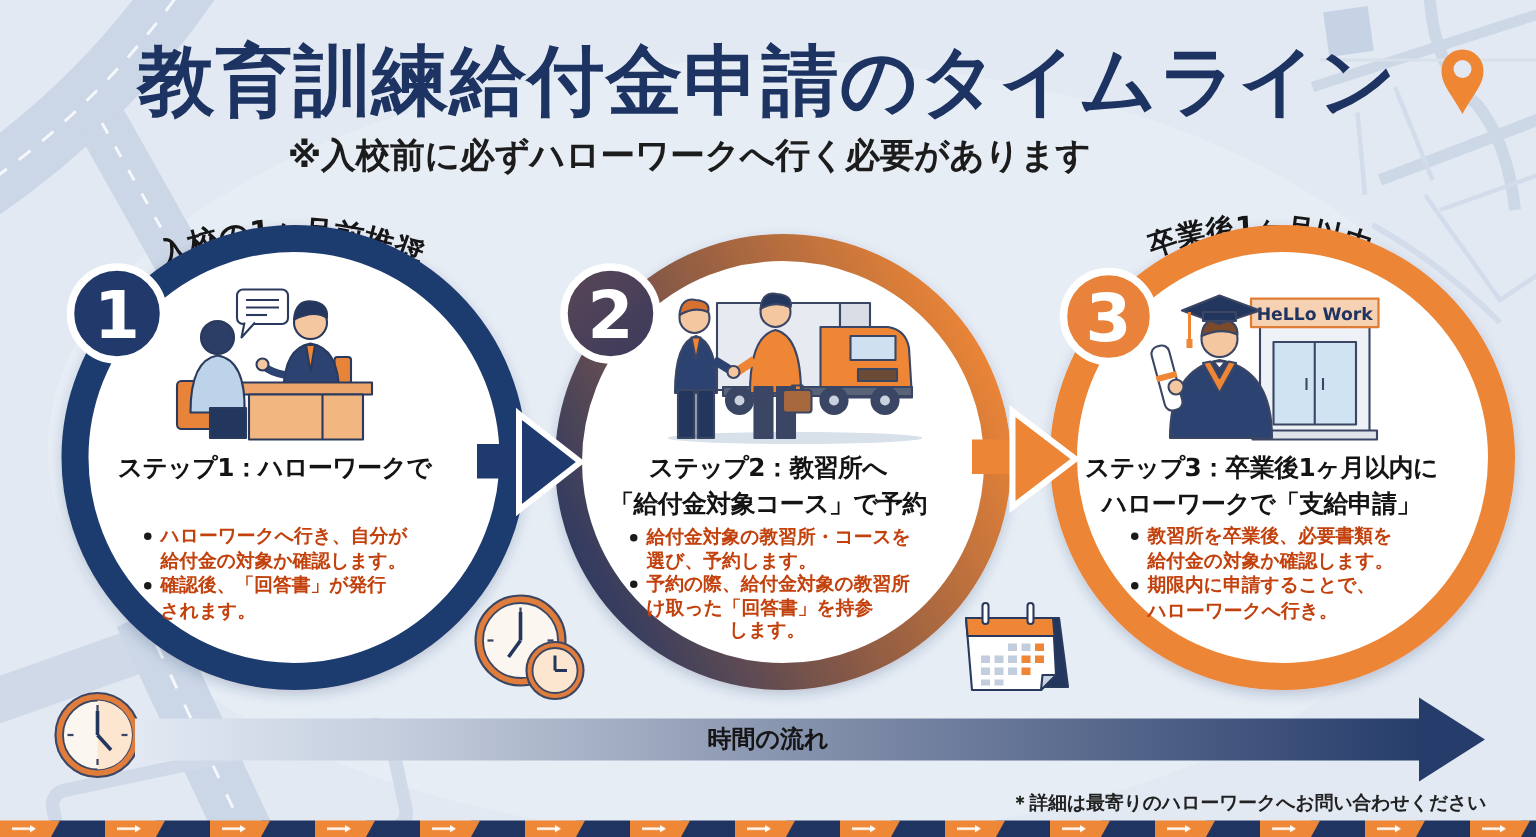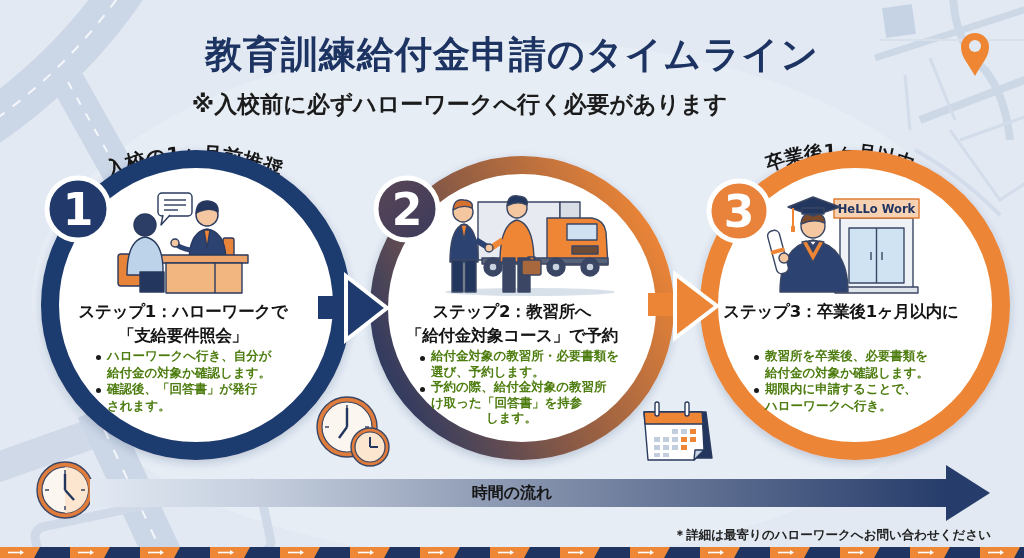--- a/index.html
+++ b/index.html
@@ -7,39 +7,39 @@
     width: 1024px; height: 558px; overflow: hidden; position: relative;
     background: #e2e9f3;
     font-family: "DejaVu Sans", "Liberation Sans", sans-serif;
     color: #1a1a1a;
   }
   .layer { position: absolute; left: 0; top: 0; width: 1024px; height: 558px; }
   svg text { font-family: "DejaVu Sans", "Liberation Sans", sans-serif; }
 
   .title {
     position: absolute; left: 0; top: 30px; width: 1024px;
-    text-align: center; font-size: 37px; line-height: 50px; font-weight: bold;
+    text-align: center; font-size: 51px; line-height: 50px; font-weight: bold;
     color: #1d3362; letter-spacing: 1px;
   }
   .subtitle {
     position: absolute; left: 0; top: 90px; width: 919px;
     text-align: center; font-size: 23px; line-height: 28px; font-weight: bold;
     color: #1c1c1c;
   }
 
   .step-heading {
     position: absolute; top: 300px; width: 250px;
     text-align: center; font-size: 16.5px; line-height: 24px; font-weight: bold;
     color: #141414; letter-spacing: -0.3px;
   }
   .step-heading span { display: block; white-space: nowrap; }
 
   .step-bullets {
     position: absolute; top: 349px;
-    font-size: 12.5px; line-height: 16.5px; font-weight: bold; color: #4d7c0f; font-family: Liberation Mono, monospace;
+    font-size: 12.5px; line-height: 16.5px; font-weight: bold; color: #c2410c;
   }
   .bullet { position: relative; padding-left: 11px; }
   .bullet::before {
     content: ""; position: absolute; left: 0; top: 6px;
     width: 5px; height: 5px; border-radius: 50%; background: #1a1a1a;
   }
   .bullet span { display: block; white-space: nowrap; }
   .bullet span.center-line { padding-left: 55px; }
 
   .time-label {
@@ -301,51 +301,51 @@
   </g>
 
   <rect x="0" y="547" width="1024" height="11" fill="url(#stripe)"></rect>
 </svg>
 
 <div class="title">教育訓練給付金申請のタイムライン</div>
 <div class="subtitle">※入校前に必ずハローワークへ行く必要があります</div>
 
 <div class="step-heading" style="left:58px;">
   <span>ステップ1：ハローワークで</span>
-  <span>「支給要件照会」</span>
 </div>
 <div class="step-bullets" style="left:96px; top:349px;">
   <div class="bullet">
     <span>ハローワークへ行き、自分が</span>
     <span>給付金の対象か確認します。</span>
   </div>
   <div class="bullet">
     <span>確認後、「回答書」が発行</span>
     <span>されます。</span>
   </div>
 </div>
 
 <div class="step-heading" style="left:387px;">
   <span>ステップ2：教習所へ</span>
   <span>「給付金対象コース」で予約</span>
 </div>
 <div class="step-bullets" style="left:420px; top:350px; line-height:15.5px;">
   <div class="bullet">
-    <span>給付金対象の教習所・必要書類を</span>
+    <span>給付金対象の教習所・コースを</span>
     <span>選び、予約します。</span>
   </div>
   <div class="bullet">
     <span>予約の際、給付金対象の教習所</span>
     <span>け取った「回答書」を持参</span>
     <span class="center-line">します。</span>
   </div>
 </div>
 
 <div class="step-heading" style="left:716px;">
   <span>ステップ3：卒業後1ヶ月以内に</span>
+  <span>ハローワークで「支給申請」</span>
 </div>
 <div class="step-bullets" style="left:754px; top:349px;">
   <div class="bullet">
     <span>教習所を卒業後、必要書類を</span>
     <span>給付金の対象か確認します。</span>
   </div>
   <div class="bullet">
     <span>期限内に申請することで、</span>
     <span>ハローワークへ行き。</span>
   </div>

